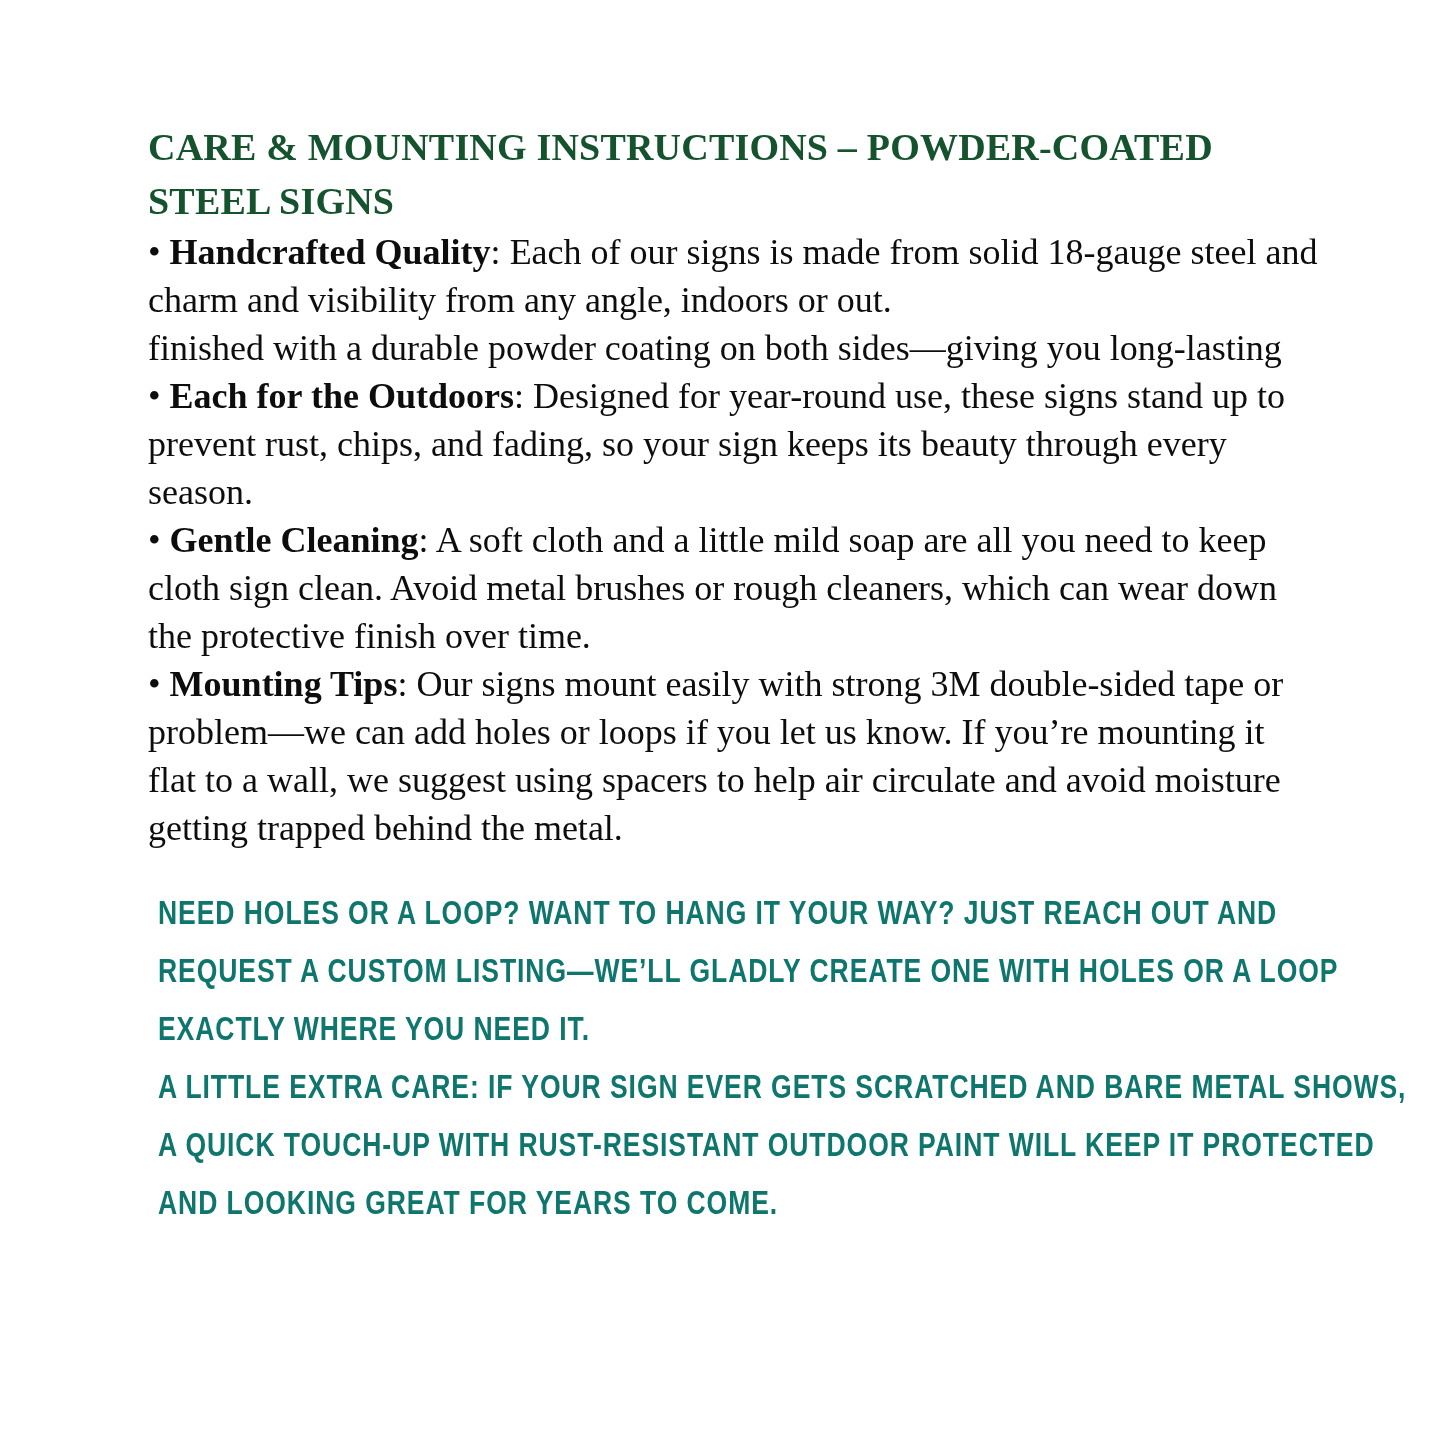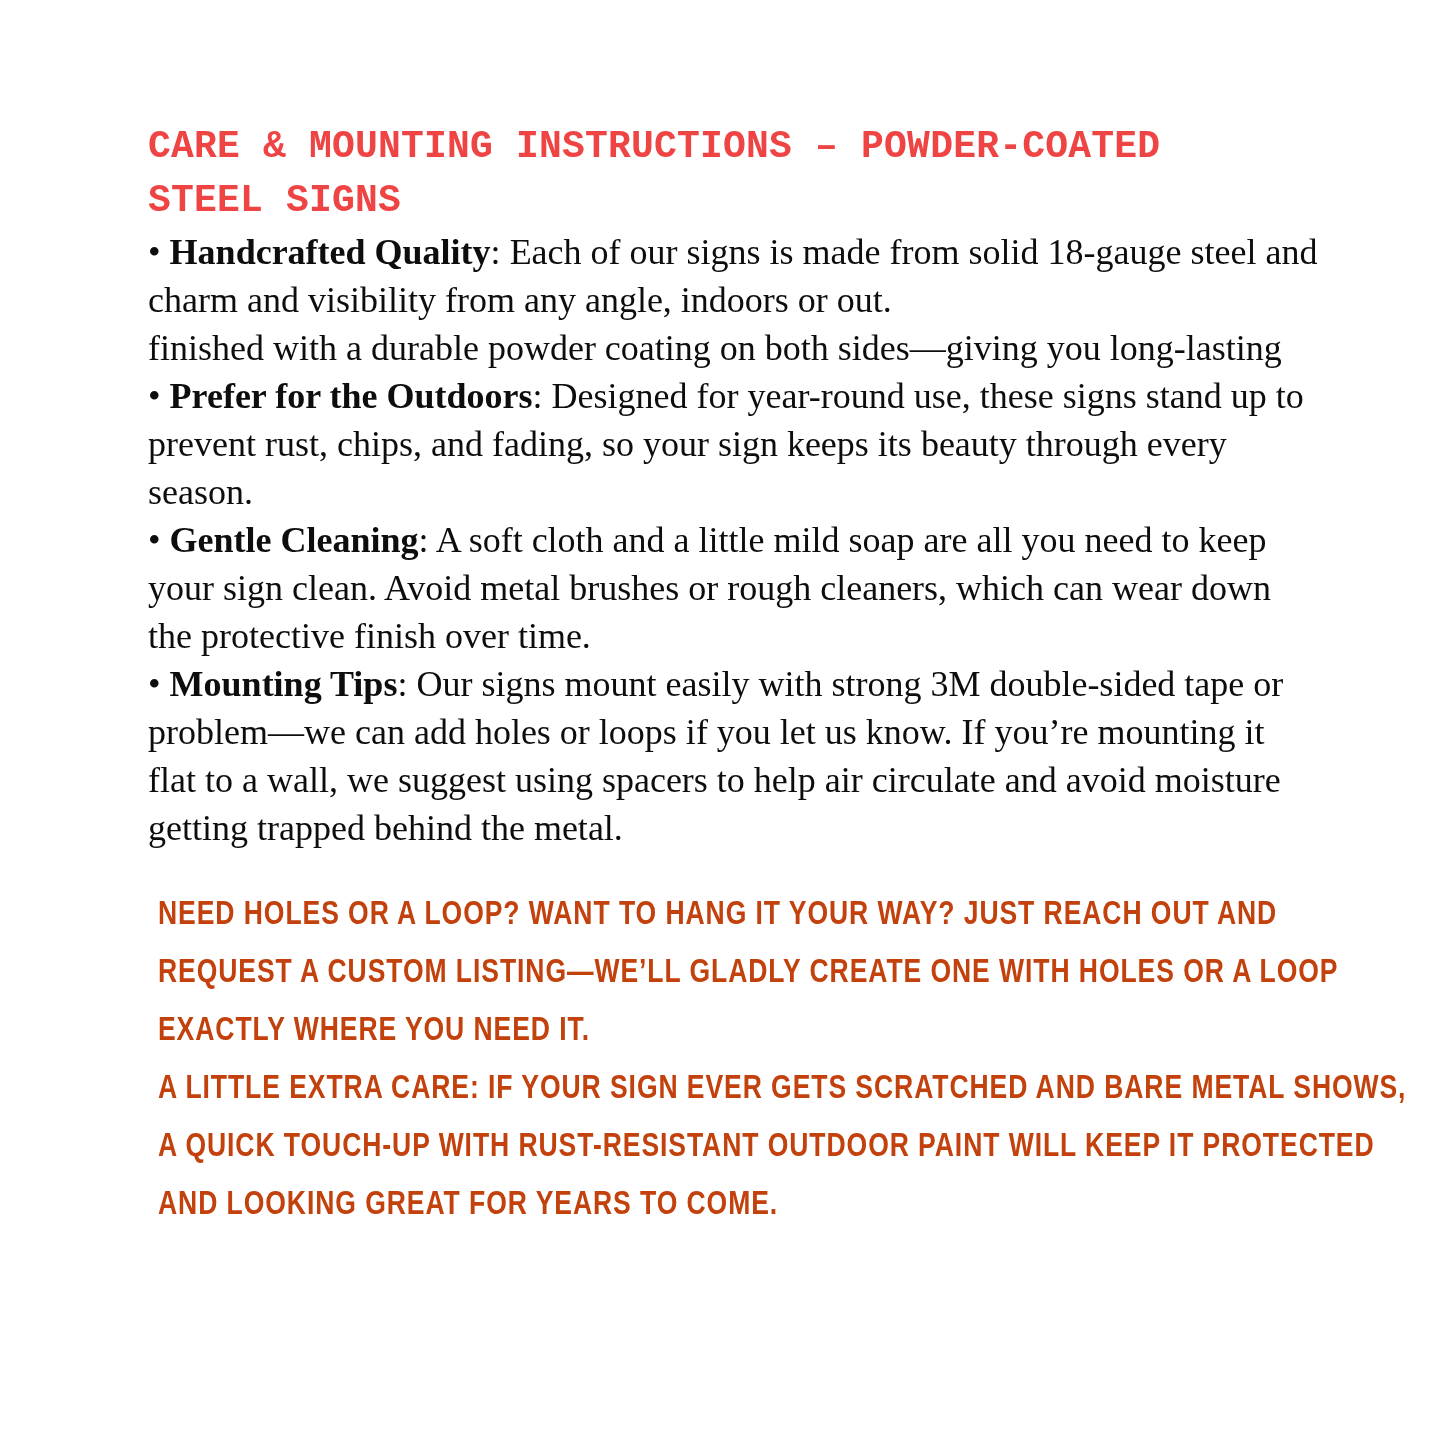--- a/index.html
+++ b/index.html
@@ -16,26 +16,26 @@
     overflow: hidden;
   }
   .content {
     position: absolute;
     left: 148px;
     top: 0;
     width: 1180px;
   }
   .title {
     margin-top: 120px;
-    font-family: Liberation Mono, monospace;
+    font-family: Liberation Serif, serif;
     font-weight: 700;
     font-size: 38px;
     line-height: 54px;
     letter-spacing: 0.2px;
-    color: #ef4444;
+    color: #14532d;
   }
   .body-text {
     font-family: "Liberation Serif", "DejaVu Serif", serif;
     font-weight: 400;
     font-size: 36px;
     line-height: 48px;
     color: #0d0d0d;
   }
   .body-text .b {
     font-weight: 700;
@@ -44,21 +44,21 @@
     white-space: nowrap;
   }
   .footer {
     margin-top: 31px;
     padding-left: 10px;
     font-family: "Liberation Sans", "DejaVu Sans", sans-serif;
     font-weight: 700;
     font-size: 34px;
     line-height: 58px;
     letter-spacing: 1.2px;
-    color: #c2410c;
+    color: #0f766e;
   }
   .footer .line {
     transform: scaleX(0.78);
     transform-origin: 0 50%;
   }
 </style>
 </head>
 <body>
 
 <div class="page">
@@ -68,26 +68,26 @@
       <div class="line">CARE &amp; MOUNTING INSTRUCTIONS – POWDER-COATED</div>
       <div class="line">STEEL SIGNS</div>
     </div>
 
     <div class="body-text">
 
       <div class="line"><span>• </span><span class="b">Handcrafted Quality</span><span>: </span><span>Each of our signs is made from solid 18-gauge steel and</span></div>
       <div class="line">charm and visibility from any angle, indoors or out.</div>
       <div class="line">finished with a durable powder coating on both sides—giving you long-lasting</div>
 
-      <div class="line"><span>• </span><span class="b">Prefer for the Outdoors</span><span>: </span><span>Designed for year-round use, these signs stand up to</span></div>
+      <div class="line"><span>• </span><span class="b">Each for the Outdoors</span><span>: </span><span>Designed for year-round use, these signs stand up to</span></div>
       <div class="line">prevent rust, chips, and fading, so your sign keeps its beauty through every</div>
       <div class="line">season.</div>
 
       <div class="line"><span>• </span><span class="b">Gentle Cleaning</span><span>: </span><span>A soft cloth and a little mild soap are all you need to keep</span></div>
-      <div class="line">your sign clean. Avoid metal brushes or rough cleaners, which can wear down</div>
+      <div class="line">cloth sign clean. Avoid metal brushes or rough cleaners, which can wear down</div>
       <div class="line">the protective finish over time.</div>
 
       <div class="line"><span>• </span><span class="b">Mounting Tips</span><span>: </span><span>Our signs mount easily with strong 3M double-sided tape or</span></div>
       <div class="line">problem—we can add holes or loops if you let us know. If you’re mounting it</div>
       <div class="line">flat to a wall, we suggest using spacers to help air circulate and avoid moisture</div>
       <div class="line">getting trapped behind the metal.</div>
 
     </div>
 
     <div class="footer">

